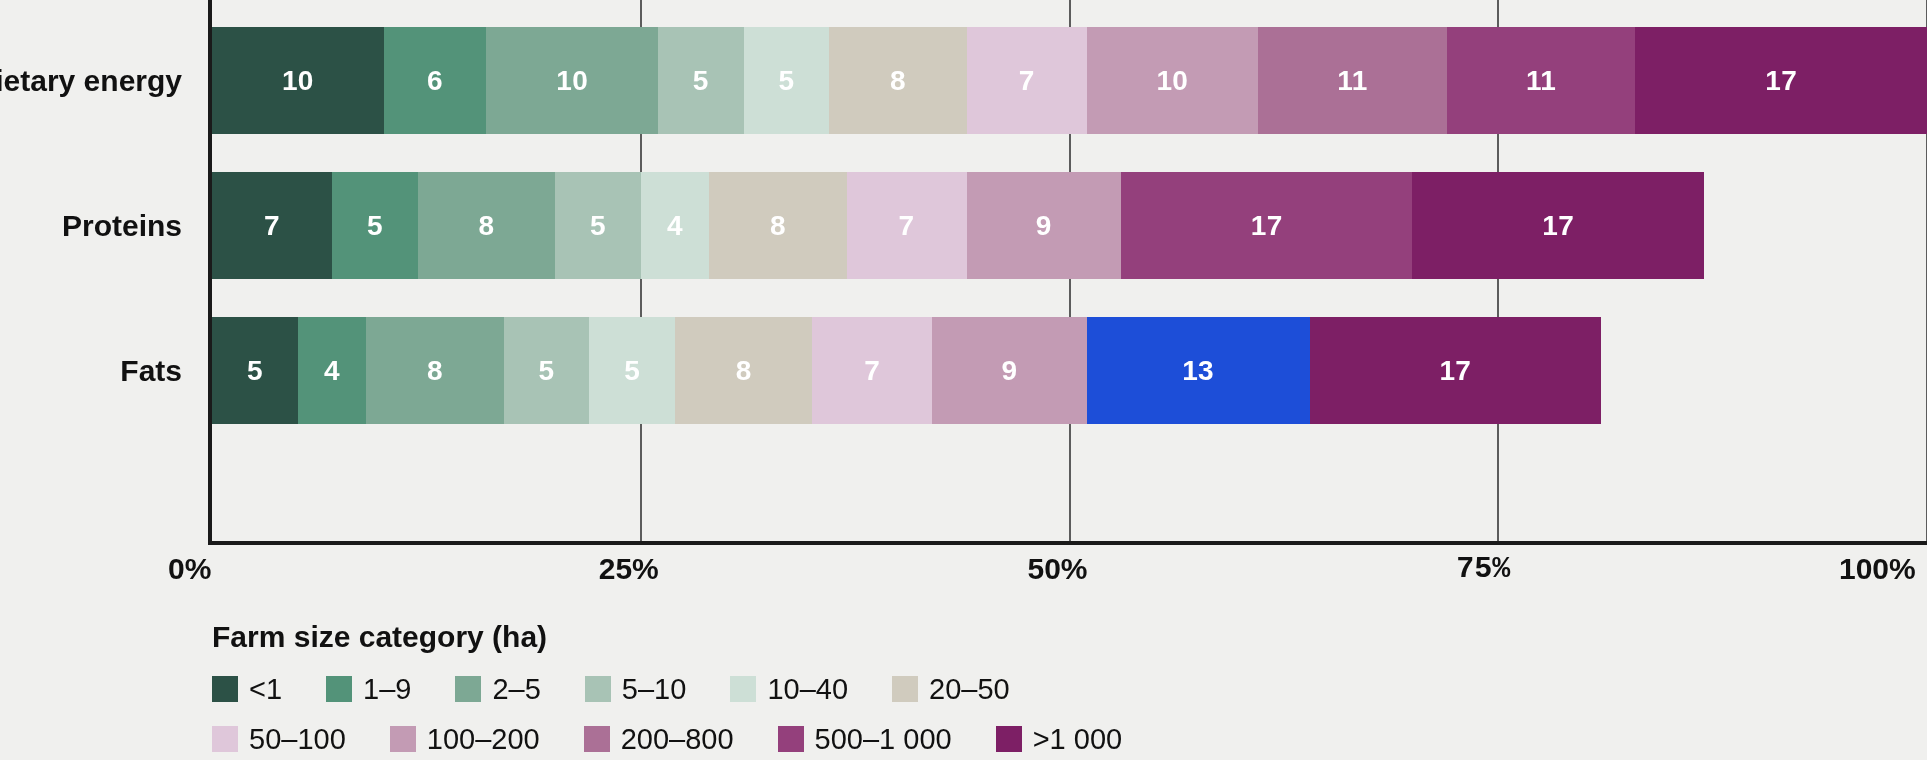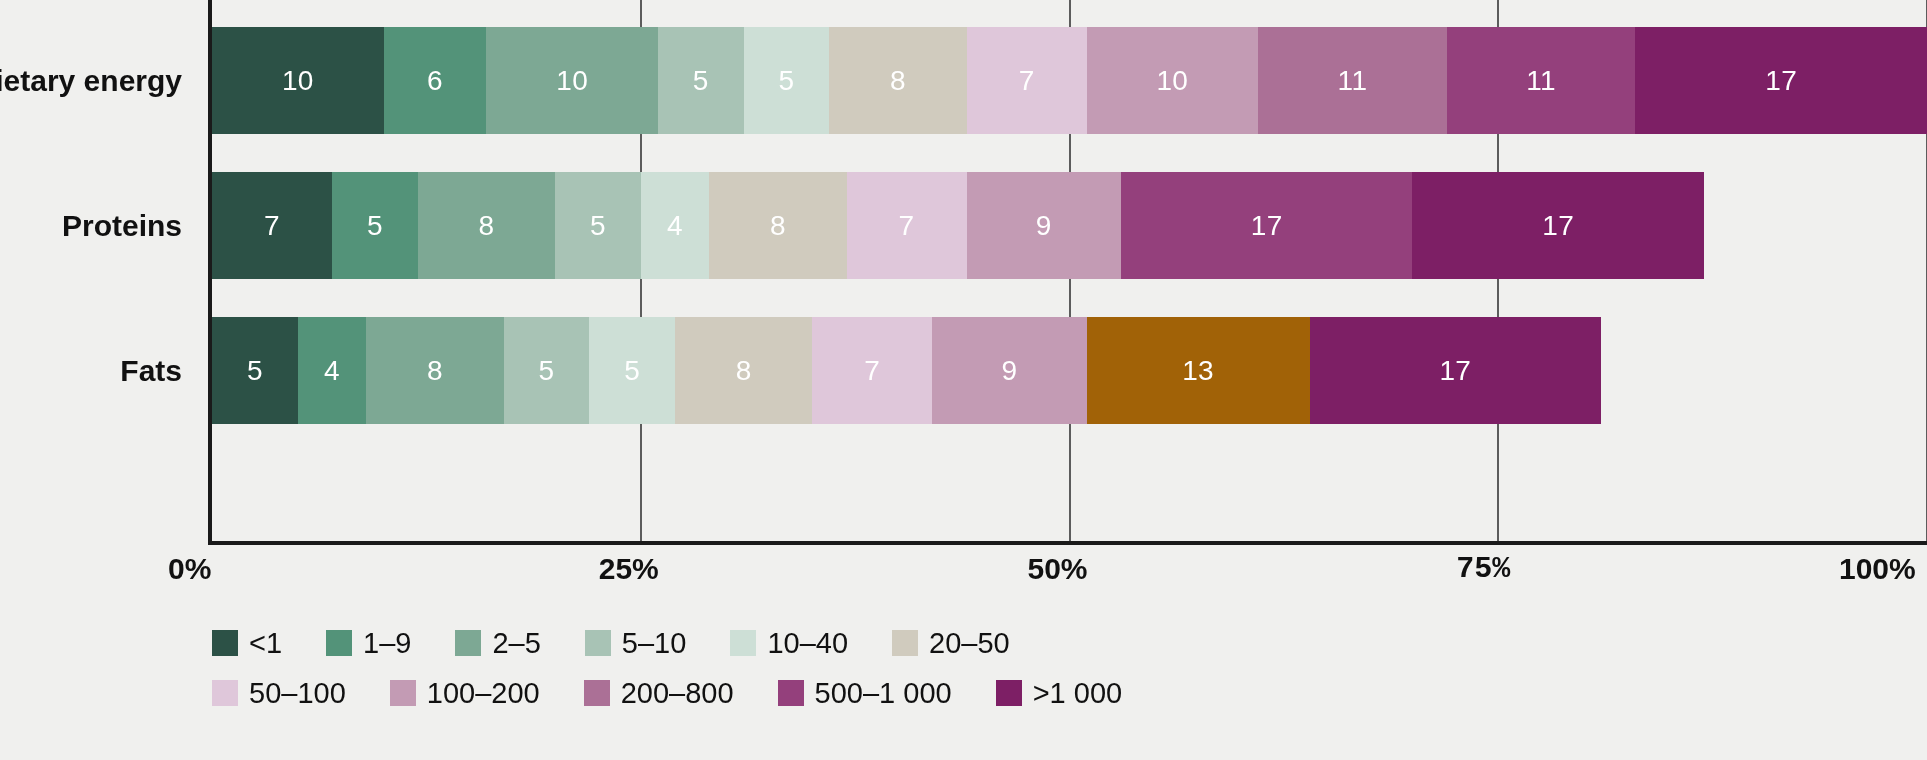--- a/index.html
+++ b/index.html
@@ -68,21 +68,21 @@
   .row-1 { top: 172px; }
   .row-2 { top: 317px; }
 
   .seg {
     height: 100%;
     display: flex;
     align-items: center;
     justify-content: center;
     color: #ffffff;
     font-size: 28px;
-    font-weight: normal;
+    font-weight: bold;
     letter-spacing: 0.3px;
     box-sizing: border-box;
   }
 
   
   .row-label {
     position: absolute;
     right: 1745px;
     width: 400px;
     text-align: right;
@@ -256,38 +256,39 @@
         </div>
         <div class="seg" style="width: 8%; background: rgb(208, 203, 190);">
           <span>8</span>
         </div>
         <div class="seg" style="width: 7%; background: rgb(223, 199, 218);">
           <span>7</span>
         </div>
         <div class="seg" style="width: 9%; background: rgb(195, 155, 180);">
           <span>9</span>
         </div>
-        <div class="seg" style="width: 13%; background: #a16207;">
+        <div class="seg" style="width: 13%; background: #1d4ed8;">
           <span>13</span>
         </div>
         <div class="seg" style="width: 17%; background: rgb(125, 31, 101);">
           <span>17</span>
         </div>
       </div>
   </div>
 
   <div class="xticks" id="xticks">
       <div class="xtick" style="left: -44px;">0%</div>
       <div class="xtick" style="left: calc(25% - 42px);">25%</div>
       <div class="xtick" style="left: calc(50% - 42px);">50%</div>
       <div class="xtick" style="left: calc(75% - 42px); font-family: Liberation Mono, monospace;">75%</div>
       <div class="xtick" style="left: calc(100% - 88px);">100%</div>
     </div>
 
   <div class="legend">
+    <div class="legend-title">Farm size category (ha)</div>
     <div class="legend-rows" id="legend-rows">
         <div class="legend-row">
           <div class="legend-item">
             <span class="swatch" style="background: rgb(44, 81, 70);"></span>
             <span class="legend-label">&lt;1</span>
           </div>
           <div class="legend-item">
             <span class="swatch" style="background: rgb(83, 147, 121);"></span>
             <span class="legend-label">1–9</span>
           </div>

